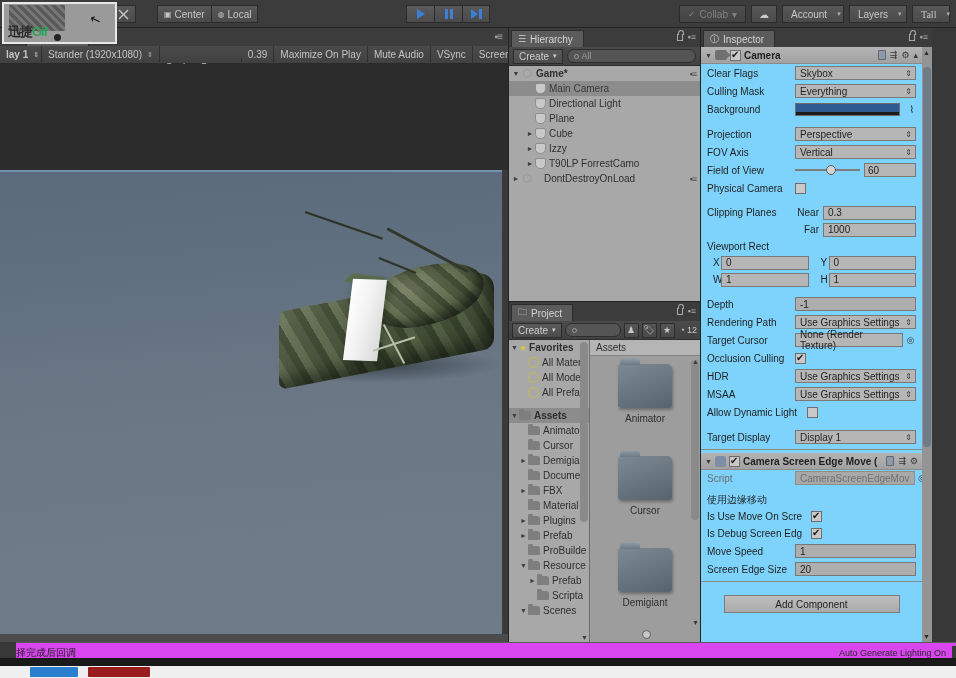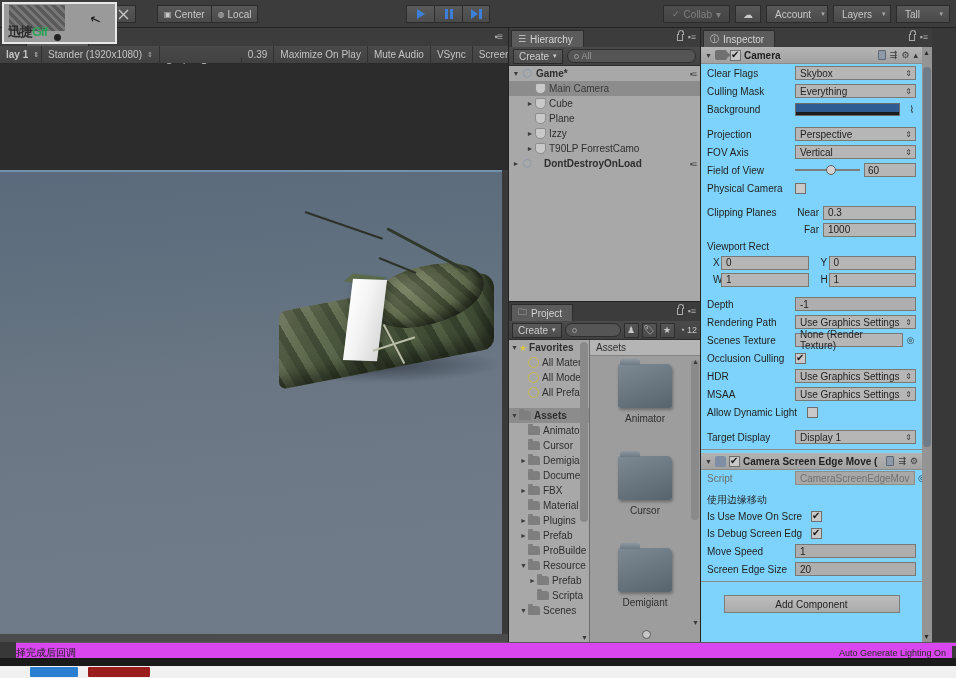--- a/index.html
+++ b/index.html
@@ -42,21 +42,21 @@
   .pause-bars i { display:block;width:3px;height:10px;background:#3d7fd6; }
   .step-ico { display:flex; align-items:center; gap:1px; }
   .step-ico .t { width:0;height:0;border-left:7px solid #3d7fd6;border-top:5px solid transparent;border-bottom:5px solid transparent; }
   .step-ico .b { width:3px;height:10px;background:#3d7fd6; }
 
   .right-group { position:absolute; top:5px; right:6px; display:flex; gap:5px; }
   .collab { padding:0 8px; color:#808080; background:linear-gradient(#4e4e4e,#434343); border:1px solid #2b2b2b; height:18px; display:flex; align-items:center; gap:4px;}
   .cloud-btn { width:26px; }
   .dd { padding:0 6px 0 8px; display:flex; align-items:center; justify-content:space-between; gap:10px; }
   .dd .arrow { font-size:7px; opacity:.75; }
-  .dd.account{width:62px;} .dd.layers{width:58px;} .dd.layout{width:54px;}
+  .dd.account{width:62px;} .dd.layers{width:58px;} .dd.layout{width:38px;font-family:Liberation Serif, serif;}
 
   
   .rec-overlay {
     position:absolute; left:2px; top:2px; width:115px; height:42px;
     border:2px solid #e8e8e8; background:#9a9a9a; z-index:60; overflow:hidden;
   }
   .rec-overlay .thumb { position:absolute; left:5px; top:1px; width:56px; height:26px;
     background:repeating-linear-gradient(45deg,#5a5a5a 0 3px,#777 3px 6px); }
   .rec-overlay .lbl { position:absolute; left:4px; bottom:1px; font-size:13px; font-weight:bold;
     color:#2b2b2b; letter-spacing:-1px; }
@@ -472,43 +472,48 @@
             <span class="prefab-ico">⬡</span>
             <span style="font-weight: bold;">Game*</span>
             <span class="rmenu">▪≡</span>
           </div>
           <div class="row selected" style="padding-left: 16px;">
             <span class="tw"></span>
             <span class="go-ico"></span>
             <span>Main Camera</span>
           </div>
           <div class="row" style="padding-left: 16px;">
-            <span class="tw">►</span>
+            <span class="tw"></span>
             <span class="go-ico"></span>
-            <span>Cube</span>
+            <span>Directional Light</span>
           </div>
           <div class="row" style="padding-left: 16px;">
             <span class="tw"></span>
             <span class="go-ico"></span>
             <span>Plane</span>
           </div>
           <div class="row" style="padding-left: 16px;">
             <span class="tw">►</span>
             <span class="go-ico"></span>
+            <span>Cube</span>
+          </div>
+          <div class="row" style="padding-left: 16px;">
+            <span class="tw">►</span>
+            <span class="go-ico"></span>
             <span>Izzy</span>
           </div>
           <div class="row" style="padding-left: 16px;">
             <span class="tw">►</span>
             <span class="go-ico"></span>
             <span>T90LP ForrestCamo</span>
           </div>
           <div class="row" style="padding-left: 2px;">
             <span class="tw">►</span>
             <span class="prefab-ico">⬡</span>
-            <span style="font-weight: bold; padding-left: 8px;">DontDestroyOnLoad</span>
+            <span style="font-weight: normal; padding-left: 8px;">DontDestroyOnLoad</span>
             <span class="rmenu">▪≡</span>
           </div>
         </div>
     </div>
   </div>
 
   <div class="proj">
     <div class="panel-tabrow">
       <div class="panel-tab">
         <span style="font-size:9px;">🗀</span>
@@ -780,21 +785,21 @@
             <span>-1</span>
           </span>
       </div>
       <div class="prow2">
         <span class="plabel">Rendering Path</span>
         <span class="pfield dd">
             <span>Use Graphics Settings</span>
           </span>
       </div>
       <div class="prow2">
-        <span class="plabel">Scenes Texture</span>
+        <span class="plabel">Target Cursor</span>
         <span class="objfield">
             <span>None (Render Texture)</span>
           </span>
         <span class="dot-target">◎</span>
       </div>
       <div class="prow2">
         <span class="plabel">Occlusion Culling</span>
         <span class="ck on"></span>
       </div>
       <div class="prow2">

